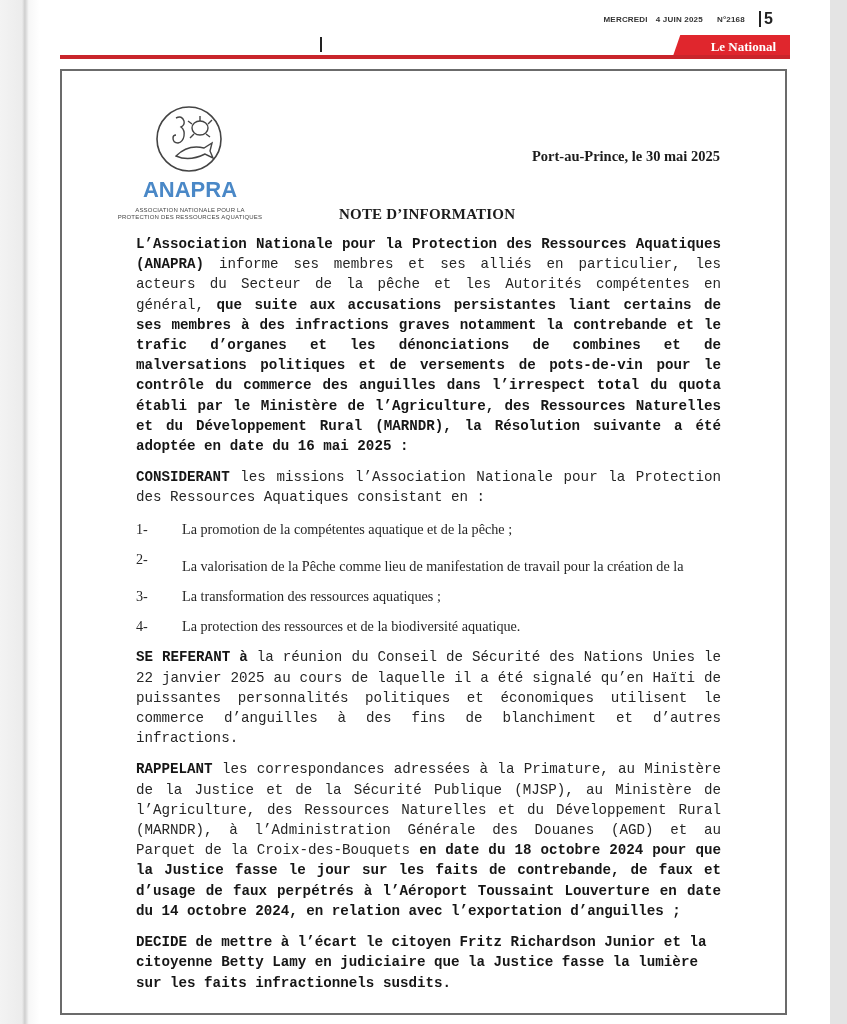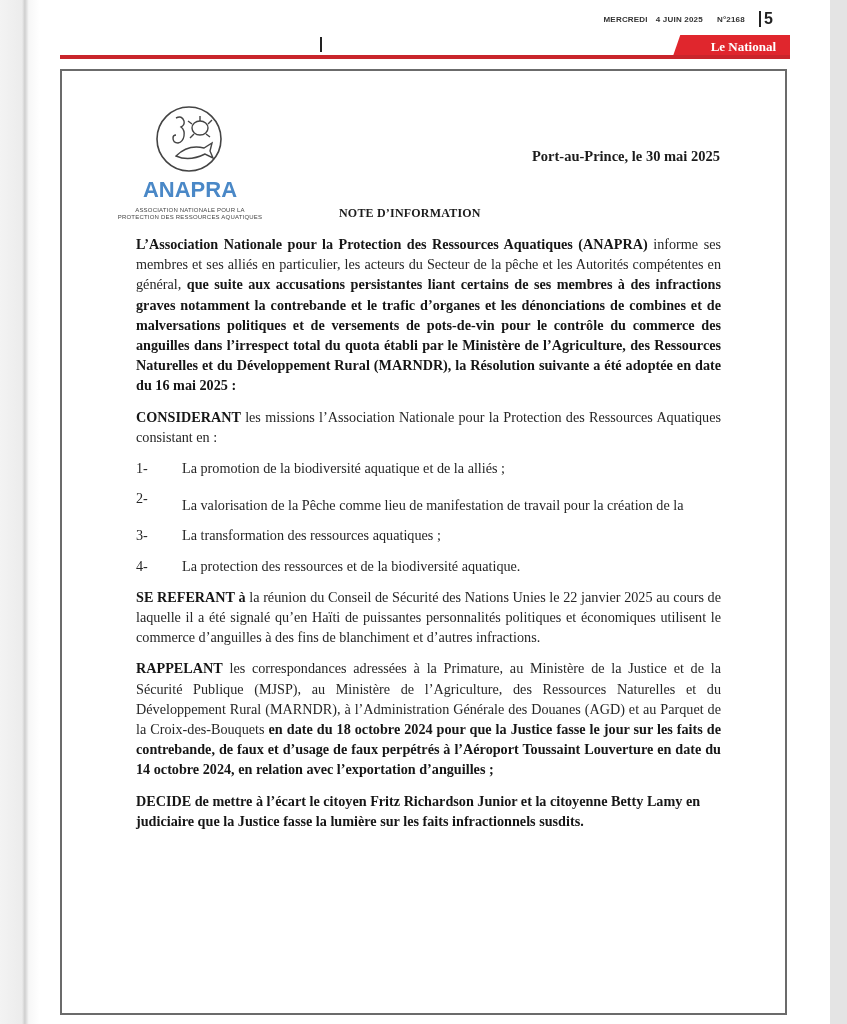--- a/index.html
+++ b/index.html
@@ -79,28 +79,28 @@
     position: absolute; left: 10px; top: 103px; width: 160px; text-align: center;
     font-family: "Liberation Sans", sans-serif;
     font-size: 6px; line-height: 7px; color: #444; letter-spacing: 0.2px;
   }
   .dateline {
     position: absolute; right: 110px; top: 148px;
     font-size: 14.5px; font-weight: bold; color: #1c1c1c;
   }
   .note-title {
     position: absolute; left: 339px; top: 206px;
-    font-size: 12px; font-weight: bold; color: #1c1c1c; letter-spacing: 0.2px;
+    font-size: 15px; font-weight: bold; color: #1c1c1c; letter-spacing: 0.2px;
   }
   .body-text {
     position: absolute; left: 136px; top: 234px; width: 597px;
     font-size: 14.2px; line-height: 20.2px; color: #262626;
     text-align: justify;
   }
-  .body-text p { margin: 0 12px 11px 0; }
+  .body-text p { margin: 0 12px 11px 0; font-family: Liberation Mono, monospace; }
   .body-text b { font-weight: bold; color: #161616; }
   .list { margin: 0; padding: 0; list-style: none; }
   .list li {
     display: flex; margin: 0 0 10px 0;
   }
   .list .num { width: 46px; flex: 0 0 46px; }
   .list .txt { flex: 1; }
   .list li.wrap .txt { text-indent: 0; margin-top: 7px; }
   .list li.wrap { flex-direction: column; }
   .list li.wrap .row1 { display: flex; }
@@ -161,21 +161,21 @@
   <div class="note-title">NOTE D’INFORMATION</div>
 
   <div class="body-text">
     <p><b>L’Association Nationale pour la Protection des Ressources Aquatiques (ANAPRA)</b><span> informe ses membres et ses alliés en particulier, les acteurs du Secteur de la pêche et les Autorités compétentes en général, </span><b>que suite aux accusations persistantes liant certains de ses membres à des infractions graves notamment la contrebande et le trafic d’organes et les dénonciations de combines et de malversations politiques et de versements de pots-de-vin pour le contrôle du commerce des anguilles dans l’irrespect total du quota établi par le Ministère de l’Agriculture, des Ressources Naturelles et du Développement Rural (MARNDR), la Résolution suivante a été adoptée en date du 16 mai 2025 :</b></p>
 
     <p><b>CONSIDERANT</b><span> les missions l’Association Nationale pour la Protection des Ressources Aquatiques consistant en :</span></p>
 
     <ul class="list">
       <li>
         <span class="num">1-</span>
-        <span class="txt">La promotion de la biodiversité aquatique et de la alliés ;</span>
+        <span class="txt">La promotion de la compétentes aquatique et de la pêche ;</span>
       </li>
       <li class="wrap">
         <div class="row1">
           <span class="num">2-</span>
           <span class="txt">La valorisation de la Pêche comme lieu de manifestation de travail pour la création de la</span>
         </div>
       </li>
       <li>
         <span class="num">3-</span>
         <span class="txt">La transformation des ressources aquatiques ;</span>

